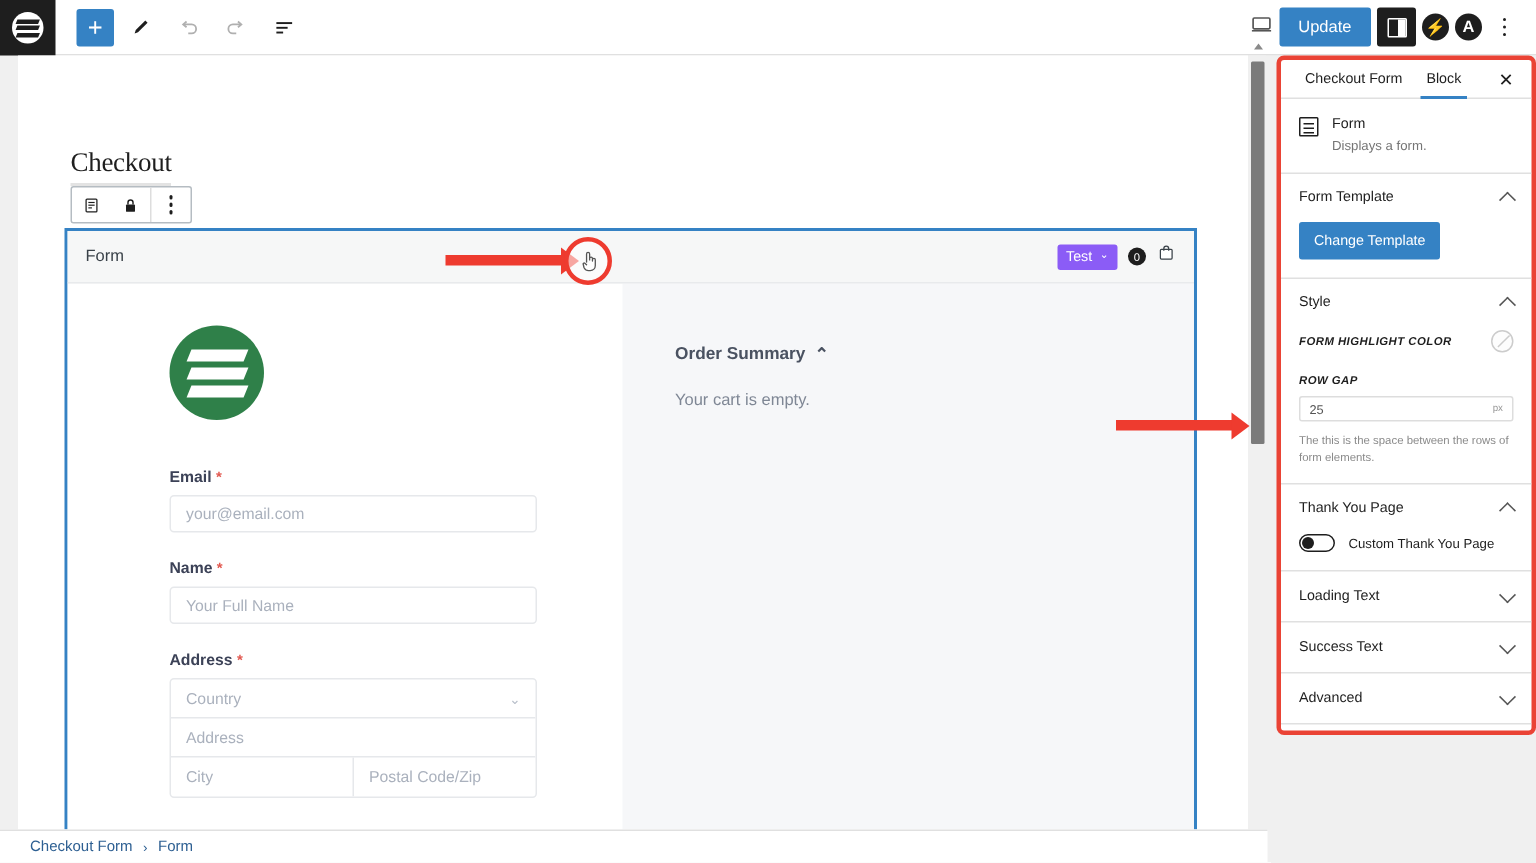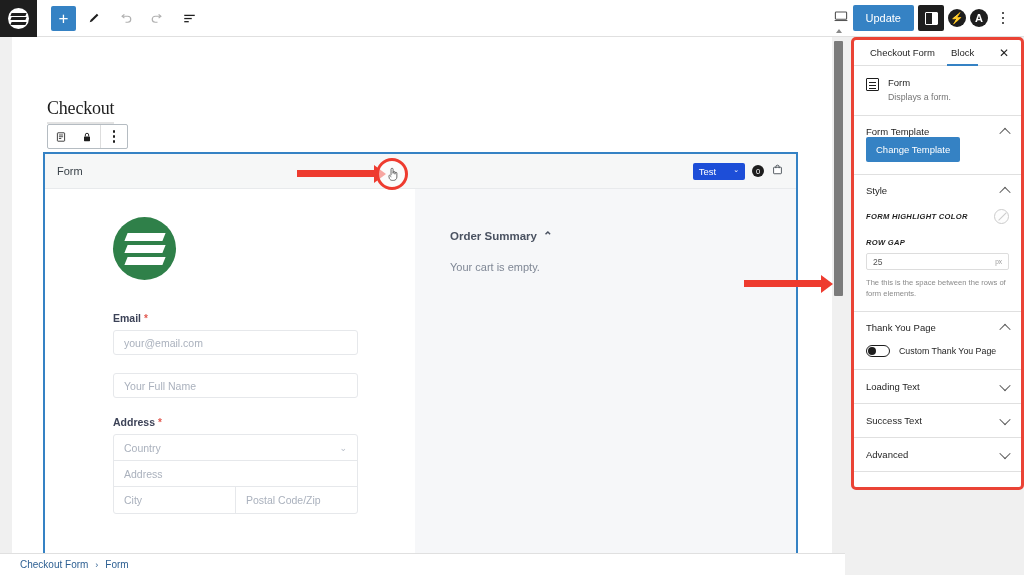--- a/index.html
+++ b/index.html
@@ -99,22 +99,22 @@
     position:absolute; left:31px; top:115px; width:755px; height:410px;
     border:2px solid #3582c4; background:#fff; overflow:hidden;
   }
   .fb-header {
     height:35px; background:#f6f7f7; border-bottom:1px solid #e8eaec;
     display:flex; align-items:center; padding:0 12px; position:relative;
   }
   .fb-title { font-size:11px; color:#3a4249; }
   .fb-right { margin-left:auto; display:flex; align-items:center; gap:7px; }
   .badge-test {
-    background:#1d4ed8; color:#fff; font-size:9.5px; border-radius:2px;
-    padding:3px 6px; display:flex; gap:17px; cursor:pointer;
+    background:#8b5cf6; color:#fff; font-size:9.5px; border-radius:2px;
+    padding:3px 6px; display:flex; gap:5px; cursor:pointer;
   }
   .badge-test .cv { font-size:7px; }
   .cart-count {
     width:12px; height:12px; border-radius:50%; background:#1e1e1e; color:#fff;
     font-size:7.5px; display:flex; align-items:center; justify-content:center;
   }
 
   .fb-body { display:flex; height:375px; }
   .fb-left { width:370px; padding:28px 0 0 0; background:#fff; }
   .brand-logo {
@@ -228,21 +228,21 @@
     display:flex; align-items:center; font-size:9.5px; color:#1e1e1e; cursor:pointer;
   }
   .chev {
     margin-left:auto; width:8px; height:8px; border-right:1.3px solid #555;
     border-bottom:1.3px solid #555;
   }
   .chev.up { transform: rotate(-135deg) translate(-1px,-1px); }
   .chev.down { transform: rotate(45deg) translate(-1px,-1px); }
 
   .btn-change {
-    background:#3582c4; color:#fff; border:none; border-radius:2px;
+    margin-top:11px; background:#3582c4; color:#fff; border:none; border-radius:2px;
     font-size:9.5px; padding:7px 10px; cursor:pointer; font-family:inherit;
   }
   .mini-label {
     font-size:7.6px; font-weight:bold; color:#1e1e1e; letter-spacing:0.3px;
     text-transform:uppercase;
     font-style:italic;
   }
   .row-color {
     display:flex; align-items:center; margin-top:13px;
   }
@@ -413,20 +413,24 @@
 
           <div class="fields">
             <label class="flabel">
               <span>Email</span>
               <em>*</em>
             </label>
             <div class="finput">
               <span>your@email.com</span>
             </div>
 
+            <label class="flabel">
+              <span>Name</span>
+              <em>*</em>
+            </label>
             <div class="finput">
               <span>Your Full Name</span>
             </div>
 
             <label class="flabel">
               <span>Address</span>
               <em>*</em>
             </label>
             <div class="addr-group">
               <div class="addr-row">

